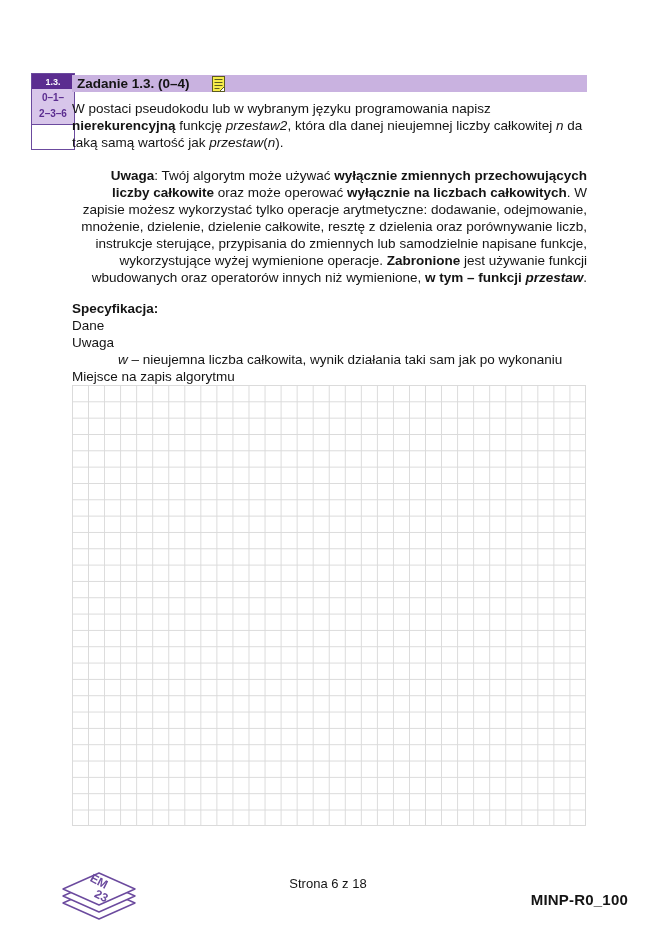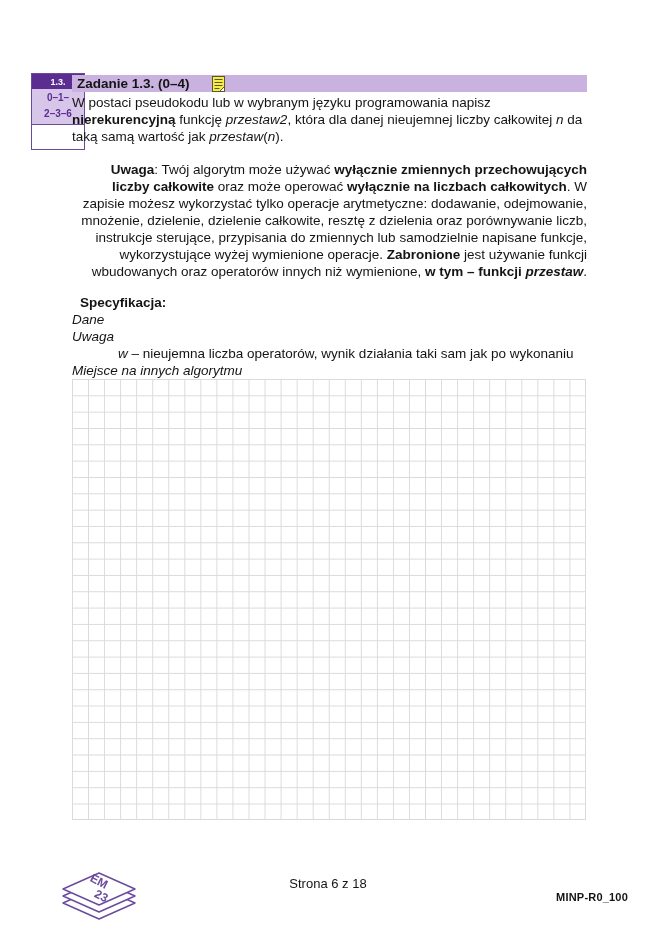--- a/index.html
+++ b/index.html
@@ -2,21 +2,21 @@
 <html><head>
 <meta charset="utf-8">
 <style>
   html,body{margin:0;padding:0;background:#fff;}
   .page{
     position:relative;width:664px;height:938px;background:#ffffff;overflow:hidden;
     font-family:"Liberation Sans",sans-serif;font-size:13.5px;color:#141414;
   }
   
   .margin-box{
-    position:absolute;left:31px;top:73px;width:54px;
+    position:absolute;left:31px;top:73px;width:44px;
     border:1px solid #6b4a9e;box-sizing:border-box;background:#e5e5e5;
   }
   .mb-task{
     background:#5b2d90;color:#ffffff;font-weight:bold;font-size:9px;
     text-align:center;padding:3px 0 2px 0;
   }
   .mb-points{
     background:#d8c6ea;color:#5b2d90;font-weight:bold;font-size:10px;
     text-align:center;line-height:1.6;padding:1px 0 2px 0;
     border-bottom:1px solid #6b4a9e;
@@ -24,42 +24,42 @@
   .mb-empty{height:24px;background:#fff;}
 
   
   .content{position:absolute;left:72px;top:75px;width:515px;line-height:17px;}
   .task-header{
     background:#c9b2e0;font-weight:bold;height:17px;
     display:flex;align-items:center;gap:22px;padding-left:5px;box-sizing:border-box;
   }
   .note-icon{flex:0 0 auto;display:block;}
   .para{margin:0;}
-  .para.intro{margin-top:2px;}
+  .para.intro{margin-top:8px;}
   .para.note{margin-top:16px;text-align:right;}
   .spec{margin-top:14px;}
-  .spec-heading{font-weight:bold;margin-left:8px;}
-  .italic{font-style:italic;}
+  .spec-heading{font-weight:bold;}
+  .italic{}
   .indent1{padding-left:46px;}
   .indent2{padding-left:70px;}
 
   
   .answer-grid{
     width:514px;height:441px;box-sizing:border-box;
     border-right:1px solid #dadada;border-bottom:1px solid #dadada;
     background-image:
       linear-gradient(to right,#dadada 1px,transparent 1px),
       linear-gradient(to bottom,#dadada 1px,transparent 1px);
     background-size:16.06px 16.33px;
   }
 
   
   .footer-logo{position:absolute;left:57px;top:861px;}
   .page-number{position:absolute;left:0;top:876px;width:656px;text-align:center;font-size:13px;}
-  .form-code{position:absolute;right:36px;top:891px;font-weight:bold;font-size:11px;letter-spacing:0.2px;}
+  .form-code{position:absolute;right:36px;top:891px;font-weight:bold;font-size:15px;letter-spacing:0.2px;}
 </style>
 </head>
 <body>
 
 <div class="page">
 
   <div class="margin-box">
     <div class="mb-task">1.3.</div>
     <div class="mb-points">
       <div>0–1–</div>
@@ -83,24 +83,24 @@
     </div>
 
     <p class="para intro"><span>W postaci pseudokodu lub w wybranym języku programowania napisz </span><span style="font-weight: bold;">nierekurencyjną</span><span> funkcję </span><span style="font-style: italic;">przestaw2</span><span>, która dla danej nieujemnej liczby całkowitej </span><span style="font-style: italic;">n</span><span> da taką samą wartość jak </span><span style="font-style: italic;">przestaw</span><span>(</span><span style="font-style: italic;">n</span><span>).</span></p>
 
     <p class="para note"><span style="font-weight: bold;">Uwaga</span><span>: Twój algorytm może używać </span><span style="font-weight: bold;">wyłącznie zmiennych przechowujących liczby całkowite</span><span> oraz może operować </span><span style="font-weight: bold;">wyłącznie na liczbach całkowitych</span><span>. W zapisie możesz wykorzystać tylko operacje arytmetyczne: dodawanie, odejmowanie, mnożenie, dzielenie, dzielenie całkowite, resztę z dzielenia oraz porównywanie liczb, instrukcje sterujące, przypisania do zmiennych lub samodzielnie napisane funkcje, wykorzystujące wyżej wymienione operacje. </span><span style="font-weight: bold;">Zabronione</span><span> jest używanie funkcji wbudowanych oraz operatorów innych niż wymienione, </span><span style="font-weight: bold;">w tym – funkcji </span><span style="font-weight: bold; font-style: italic;">przestaw</span><span>.</span></p>
 
     <div class="spec">
       <div class="spec-heading">Specyfikacja:</div>
       <div class="italic">Dane</div>
       <div class="italic">Uwaga</div>
-      <div class="indent1"><span style="font-style: italic;">w</span><span> – nieujemna liczba operatorów, wynik działania taki sam jak po wykonaniu</span></div>
+      <div class="indent1"><span style="font-style: italic;">w</span><span> – nieujemna liczba całkowita, wynik działania taki sam jak po wykonaniu</span></div>
     </div>
 
-    <div class="italic">Miejsce na innych algorytmu</div>
+    <div class="italic">Miejsce na zapis algorytmu</div>
 
     <div class="answer-grid"></div>
   </div>
 
   <div class="footer-logo">
     <svg width="84" height="64" viewBox="0 0 84 64">
       <g fill="#ffffff" stroke="#6b4a9e" stroke-width="1.4" stroke-linejoin="round">
         <polygon points="42,26 78,42 42,58 6,42"></polygon>
         <polygon points="42,19 78,35 42,51 6,35"></polygon>
         <polygon points="42,12 78,28 42,44 6,28"></polygon>

